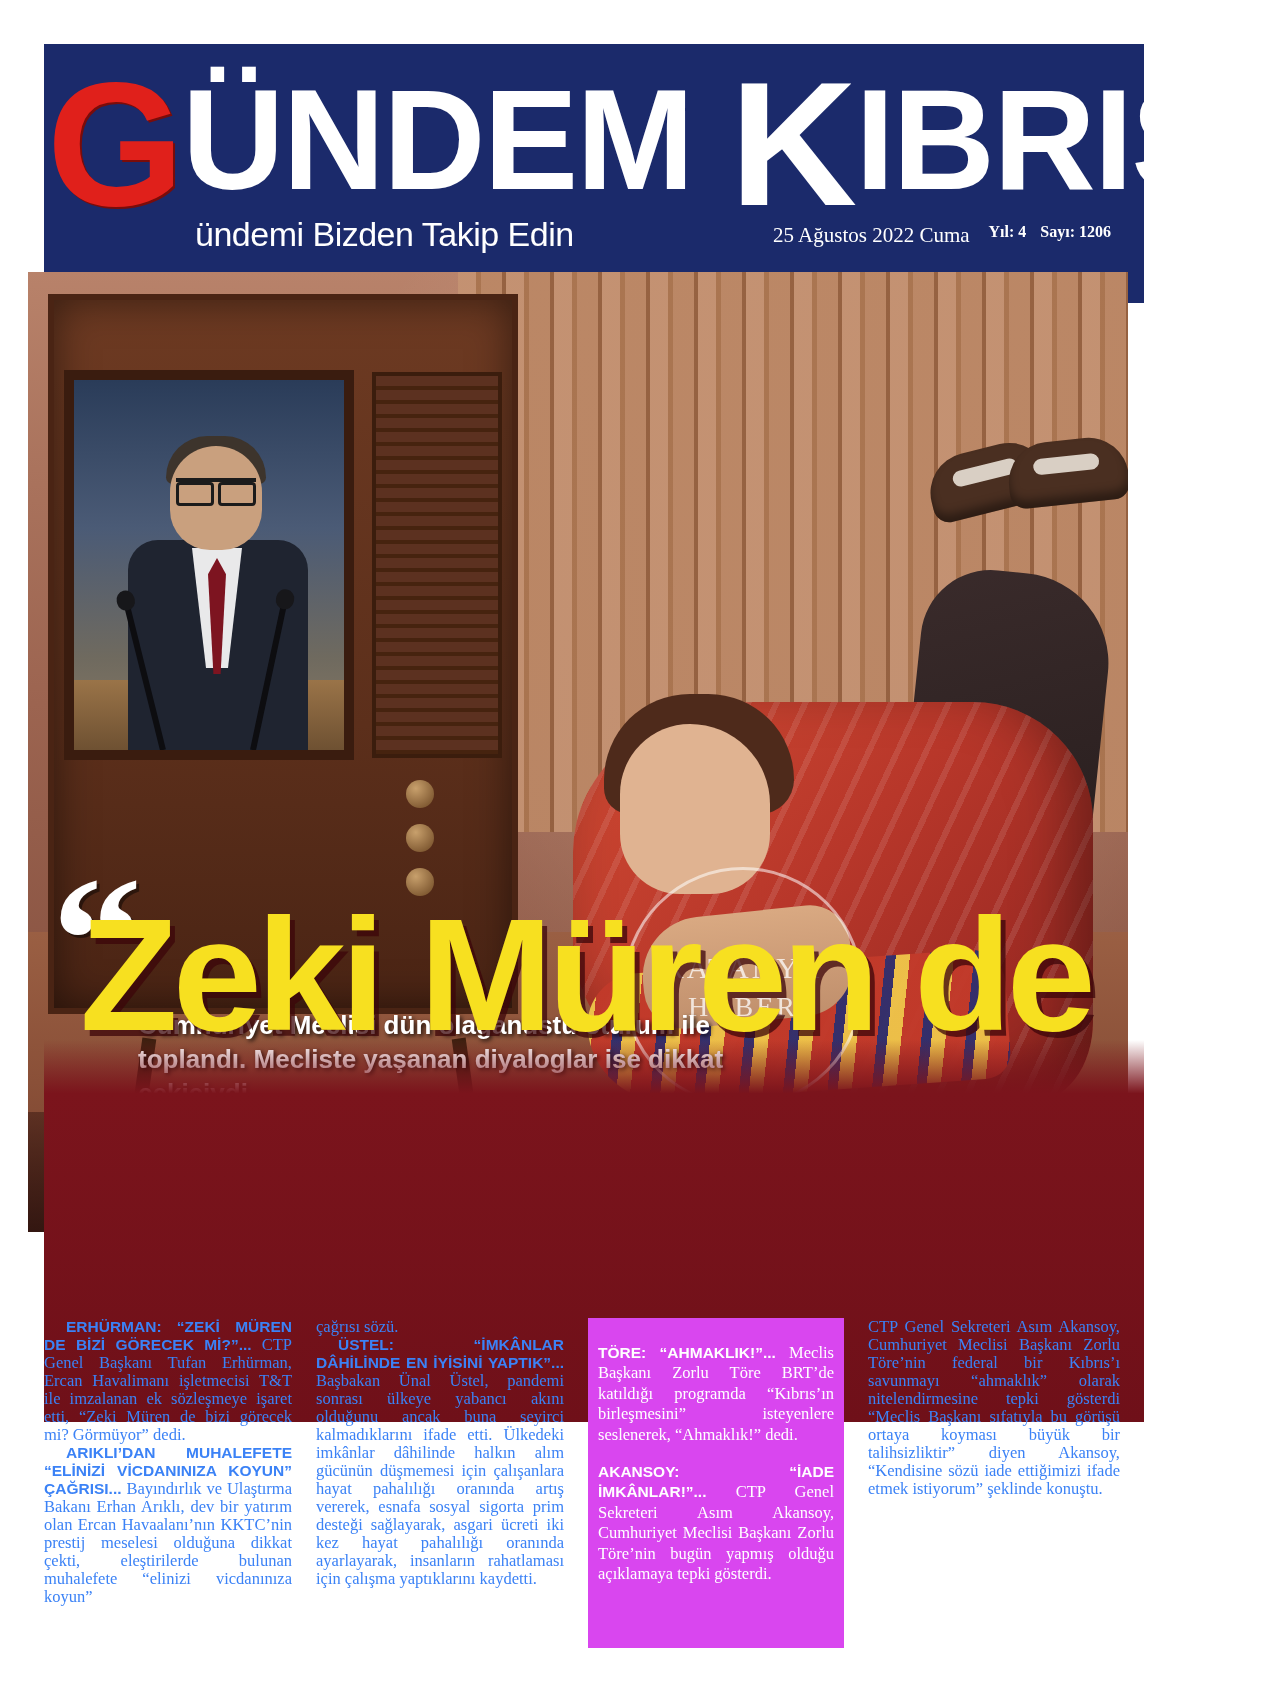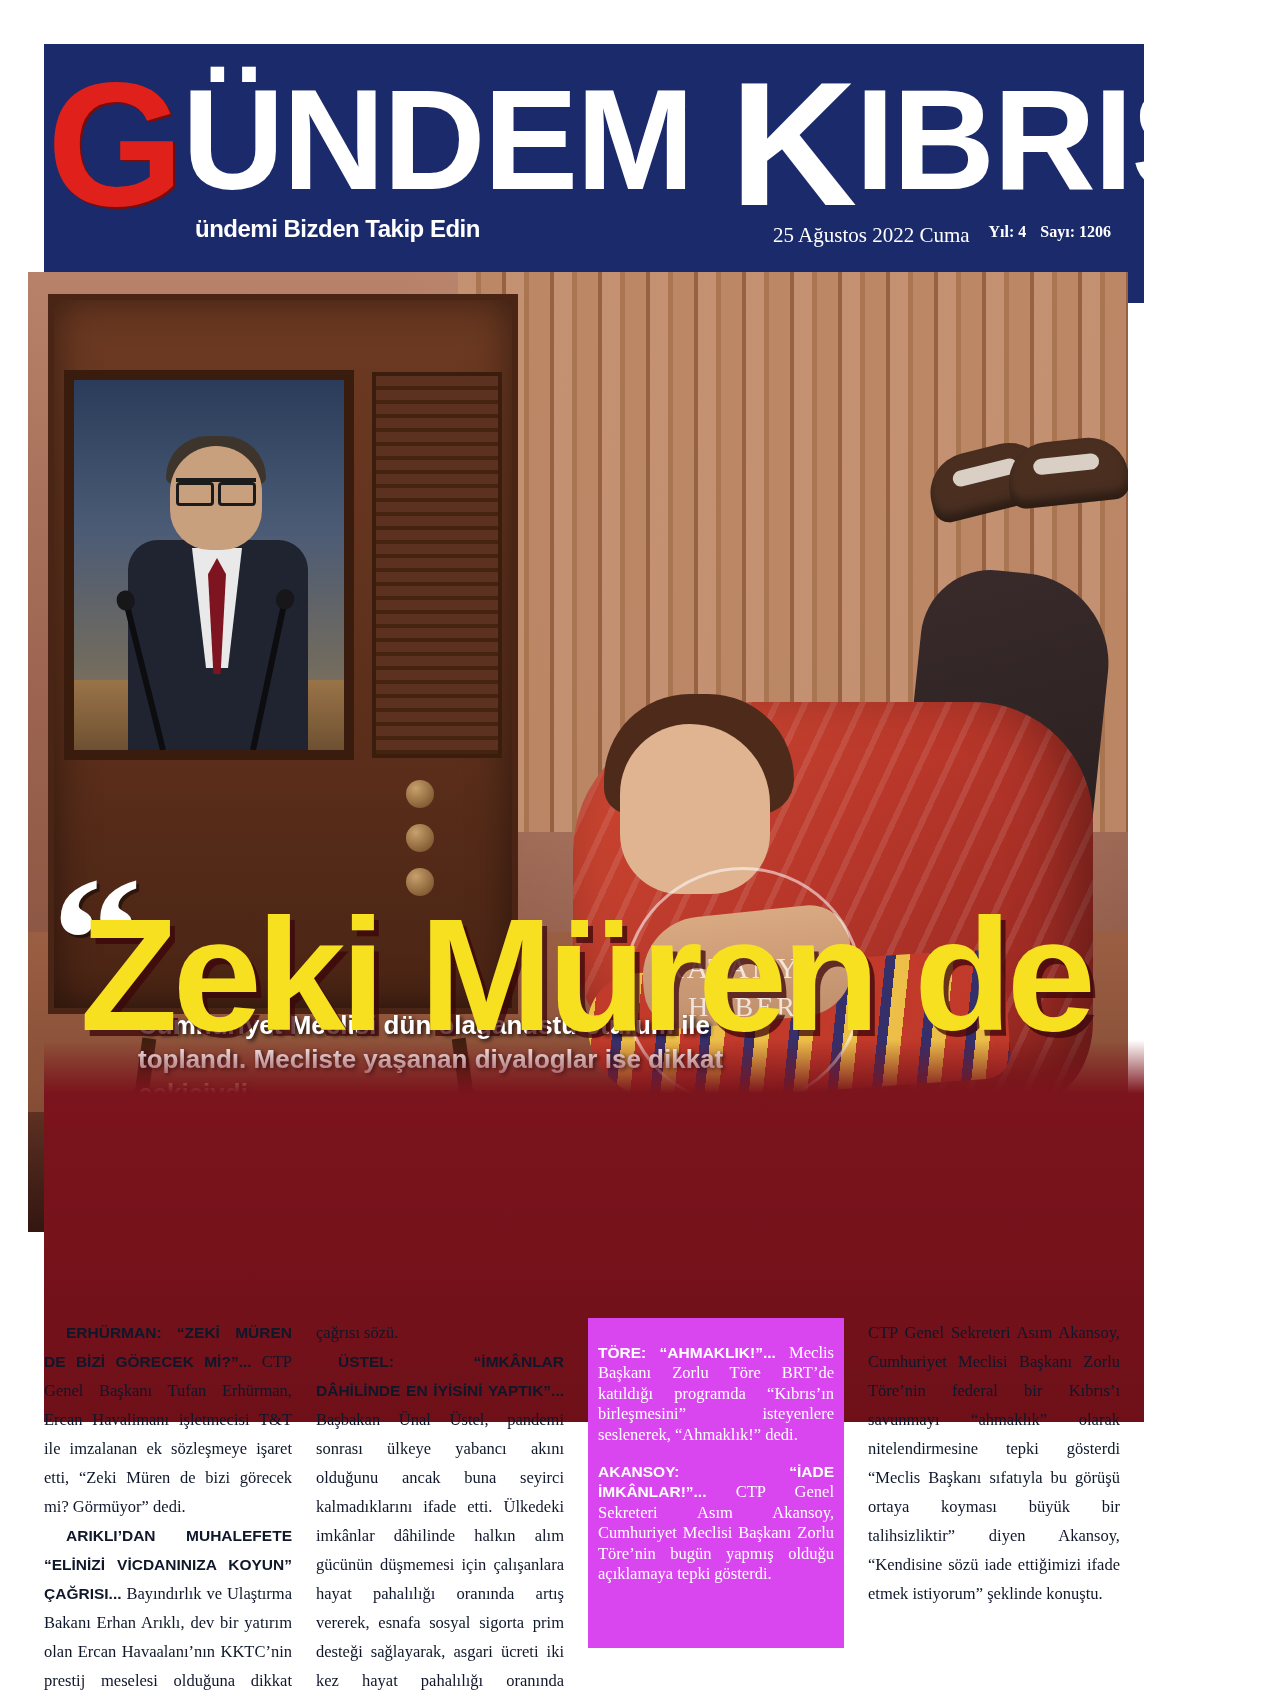--- a/index.html
+++ b/index.html
@@ -42,22 +42,22 @@
   }
   .mast-title .k {
     font-size:176px;
     line-height:150px;
     position:relative;
     top:16px;
   }
   .mast-sub {
     position:absolute; left:148px; top:168px;
     color:#ffffff;
-    font-size:24px;
-    font-weight:bold;
+    font-size:34px;
+    font-weight:normal;
     letter-spacing:-0.5px;
   }
   .mast-date {
     position:absolute; left:726px; top:176px;
     color:#ffffff;
     font-family:"Liberation Serif", serif;
     font-size:21px;
   }
   .mast-year {
     position:absolute; right:30px; top:176px;
@@ -278,22 +278,22 @@
 
   
   .columns {
     position:absolute; left:44px; top:1318px; width:1100px; height:330px;
     display:flex; gap:24px;
   }
   .col {
     width:248px;
     font-family:"Liberation Serif", serif;
     font-size:16.5px;
-    line-height:29px;
-    color:#0f172a;
+    line-height:18px;
+    color:#3b82f6;
     text-align:justify;
   }
   .col p { margin:0 0 0 0; text-indent:22px; }
   .col p.first { text-indent:22px; }
   .lead { font-family:"Liberation Sans", sans-serif; font-weight:bold; font-size:15.5px; }
   .blue-box {
     width:256px; background:#d946ef; color:#ffffff;
     padding:8px 10px 10px 10px;
     font-family:"Liberation Serif", serif;
     font-size:16.5px; line-height:20.5px; text-align:justify;

